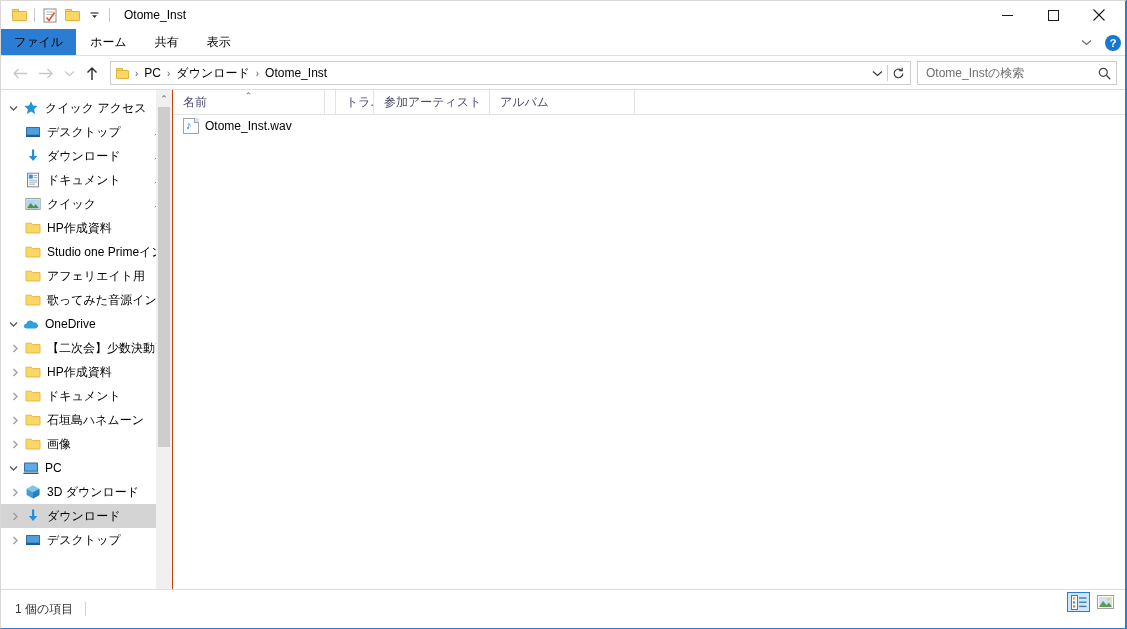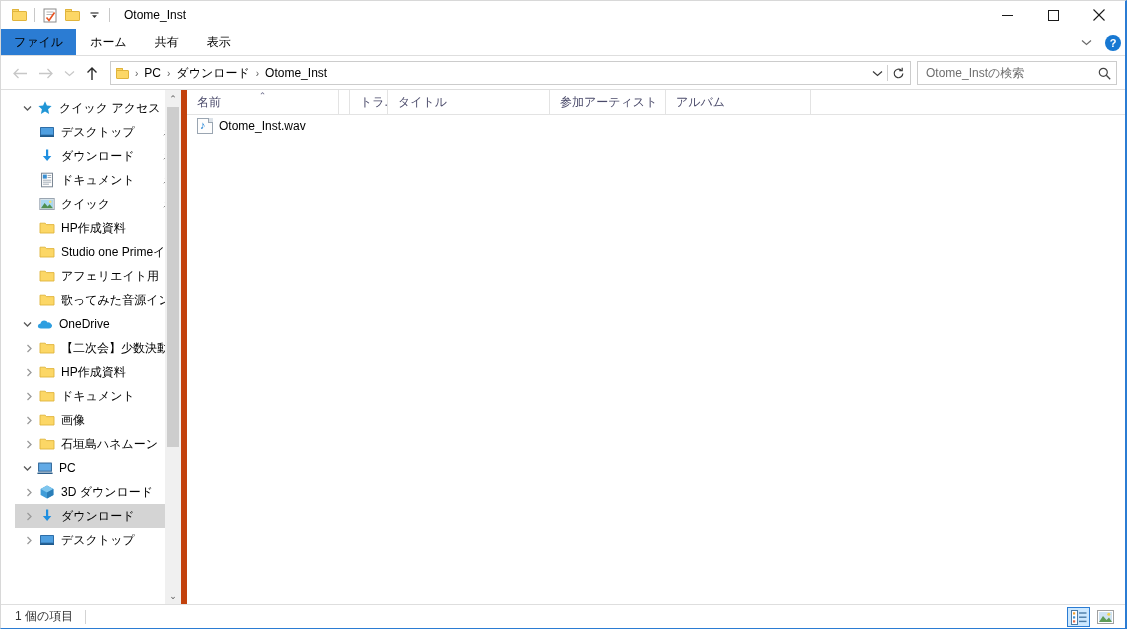--- a/index.html
+++ b/index.html
@@ -165,22 +165,21 @@
     display: flex;
     border-top: 1px solid #dedede;
   }
 
   
   .navpane {
     width: 172px; min-width: 172px;
     background: #fff;
     position: relative;
     overflow: hidden;
-    border-right: 6px solid #c2410c;
-    margin-left: 14px;
+    border-right: 1px solid #c2410c;
   }
   .navlist { padding-top: 6px; }
   .nav-item {
     height: 24px;
     display: flex; align-items: center;
     padding-right: 4px;
     white-space: nowrap;
     cursor: default;
     font-size: 12px;
     position: relative;
@@ -272,21 +271,21 @@
     border-left: 1px solid #9aa5b1;
     border-bottom: 1px solid #9aa5b1;
   }
   .wav-ico .note {
     position: absolute; left: 3px; top: 2px;
     color: #1a7fd4; font-size: 11px; line-height: 11px;
   }
 
   
   .statusbar {
-    position: absolute; left: 0; right: 0; bottom: 0; height: 24px;
+    position: absolute; left: 0; right: 0; bottom: 0; height: 39px;
     background: #fff;
     border-top: 1px solid #dedede;
     display: flex; align-items: center;
   }
   .status-text {
     padding-left: 14px; font-size: 12px; color: #333;
   }
   .status-sep { width: 1px; height: 14px; background: #d3d3d3; margin-left: 12px; }
   .view-btns {
     position: absolute; right: 8px; top: 0; height: 24px;
@@ -597,34 +596,34 @@
             <span class="chev">
               <svg width="7" height="9" viewBox="0 0 7 9">
                 <path d="M1.5 1 L5 4.5 L1.5 8" fill="none" stroke="#9a9a9a" stroke-width="1.3"></path>
               </svg>
             </span>
             <span class="nav-ico">
               <svg width="16" height="16" viewBox="0 0 16 16">
                 <path d="M1 3.2 L6.2 3.2 L7.4 4.6 L15 4.6 L15 13 L1 13 Z" fill="#fcd766" stroke="#e0b43c" stroke-width="0.9"></path>
               </svg>
             </span>
-            <span class="nav-label">画像</span>
+            <span class="nav-label">石垣島ハネムーン</span>
           </div>
           <div class="nav-item lvl1">
             <span class="chev">
               <svg width="7" height="9" viewBox="0 0 7 9">
                 <path d="M1.5 1 L5 4.5 L1.5 8" fill="none" stroke="#9a9a9a" stroke-width="1.3"></path>
               </svg>
             </span>
             <span class="nav-ico">
               <svg width="16" height="16" viewBox="0 0 16 16">
                 <path d="M1 3.2 L6.2 3.2 L7.4 4.6 L15 4.6 L15 13 L1 13 Z" fill="#fcd766" stroke="#e0b43c" stroke-width="0.9"></path>
               </svg>
             </span>
-            <span class="nav-label">石垣島ハネムーン</span>
+            <span class="nav-label">画像</span>
           </div>
           <div class="nav-item lvl0">
             <span class="chev open">
               <svg width="9" height="7" viewBox="0 0 9 7">
                 <path d="M1 1.5 L4.5 5 L8 1.5" fill="none" stroke="#5a5a5a" stroke-width="1.3"></path>
               </svg>
             </span>
             <span class="nav-ico">
               <svg width="16" height="16" viewBox="0 0 16 16">
                 <rect x="1" y="2.6" width="14" height="9.2" rx="0.6" fill="#3a6f9f"></rect>
@@ -690,23 +689,20 @@
       <div class="colheads" id="colheads">
           <div class="col" style="width: 152px; min-width: 152px;">
             <span class="sort-arrow">⌃</span>
             <span>名前</span>
           </div>
           <div class="col" style="width: 10px; min-width: 10px;">
             <span></span>
           </div>
           <div class="col" style="width: 38px; min-width: 38px;">
             <span>トラ...</span>
-          </div>
-          <div class="col" style="width: 162px; min-width: 162px;">
-            <span>タイトル</span>
           </div>
           <div class="col" style="width: 116px; min-width: 116px; align-items: center;">
             <span>参加アーティスト</span>
           </div>
           <div class="col" style="width: 145px; min-width: 145px;">
             <span>アルバム</span>
           </div>
         </div>
       <div class="rows" id="filerows">
           <div class="frow">

